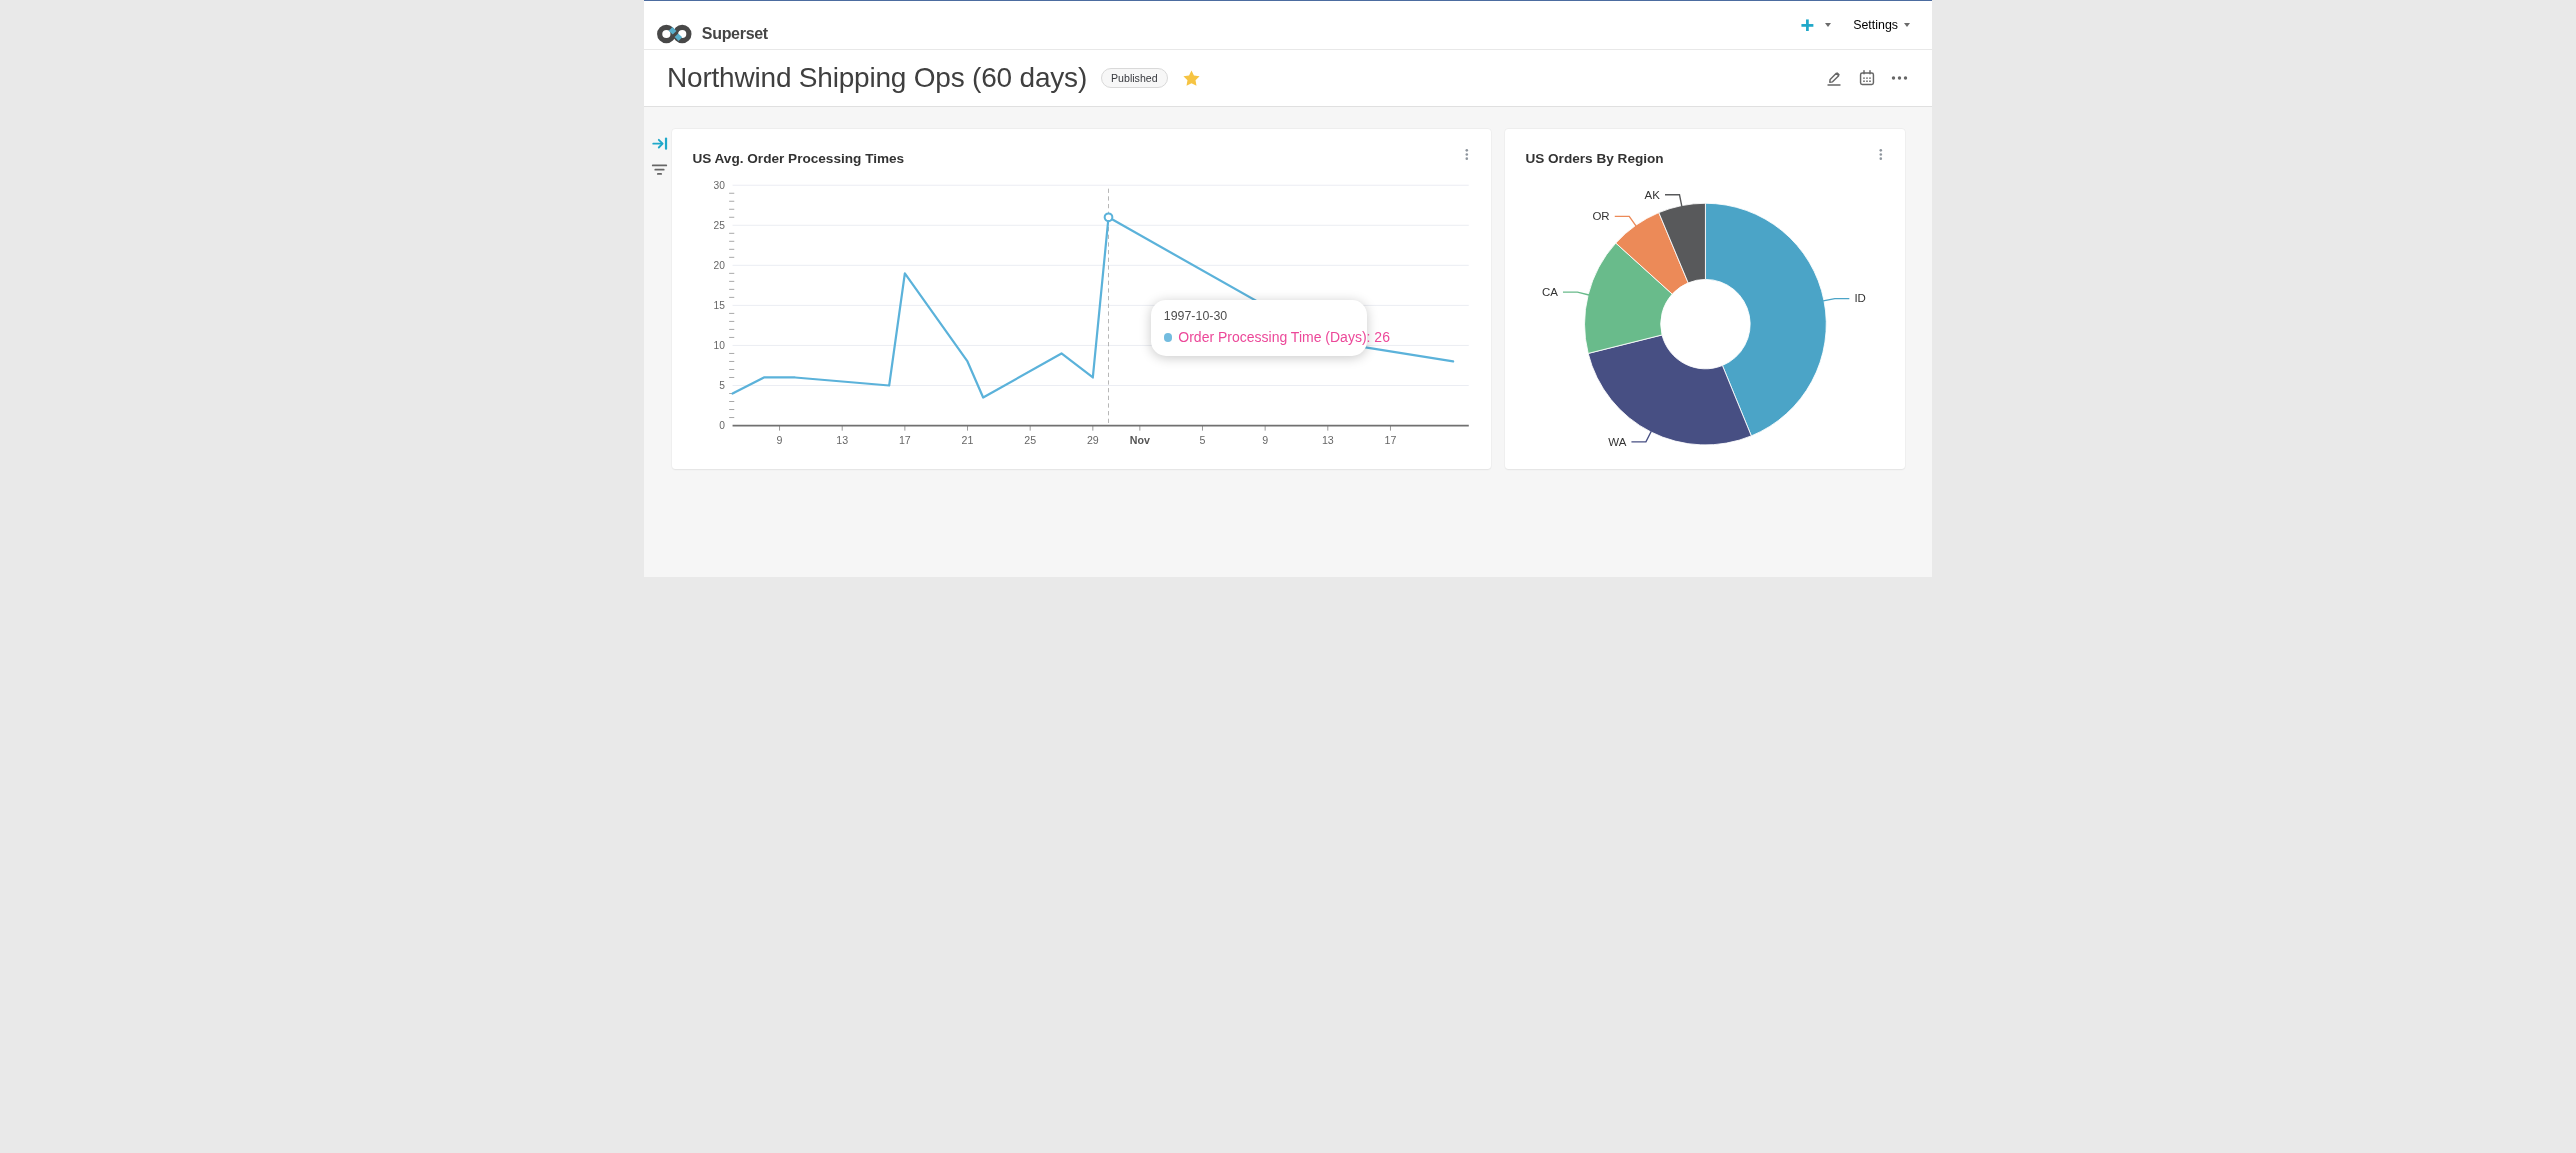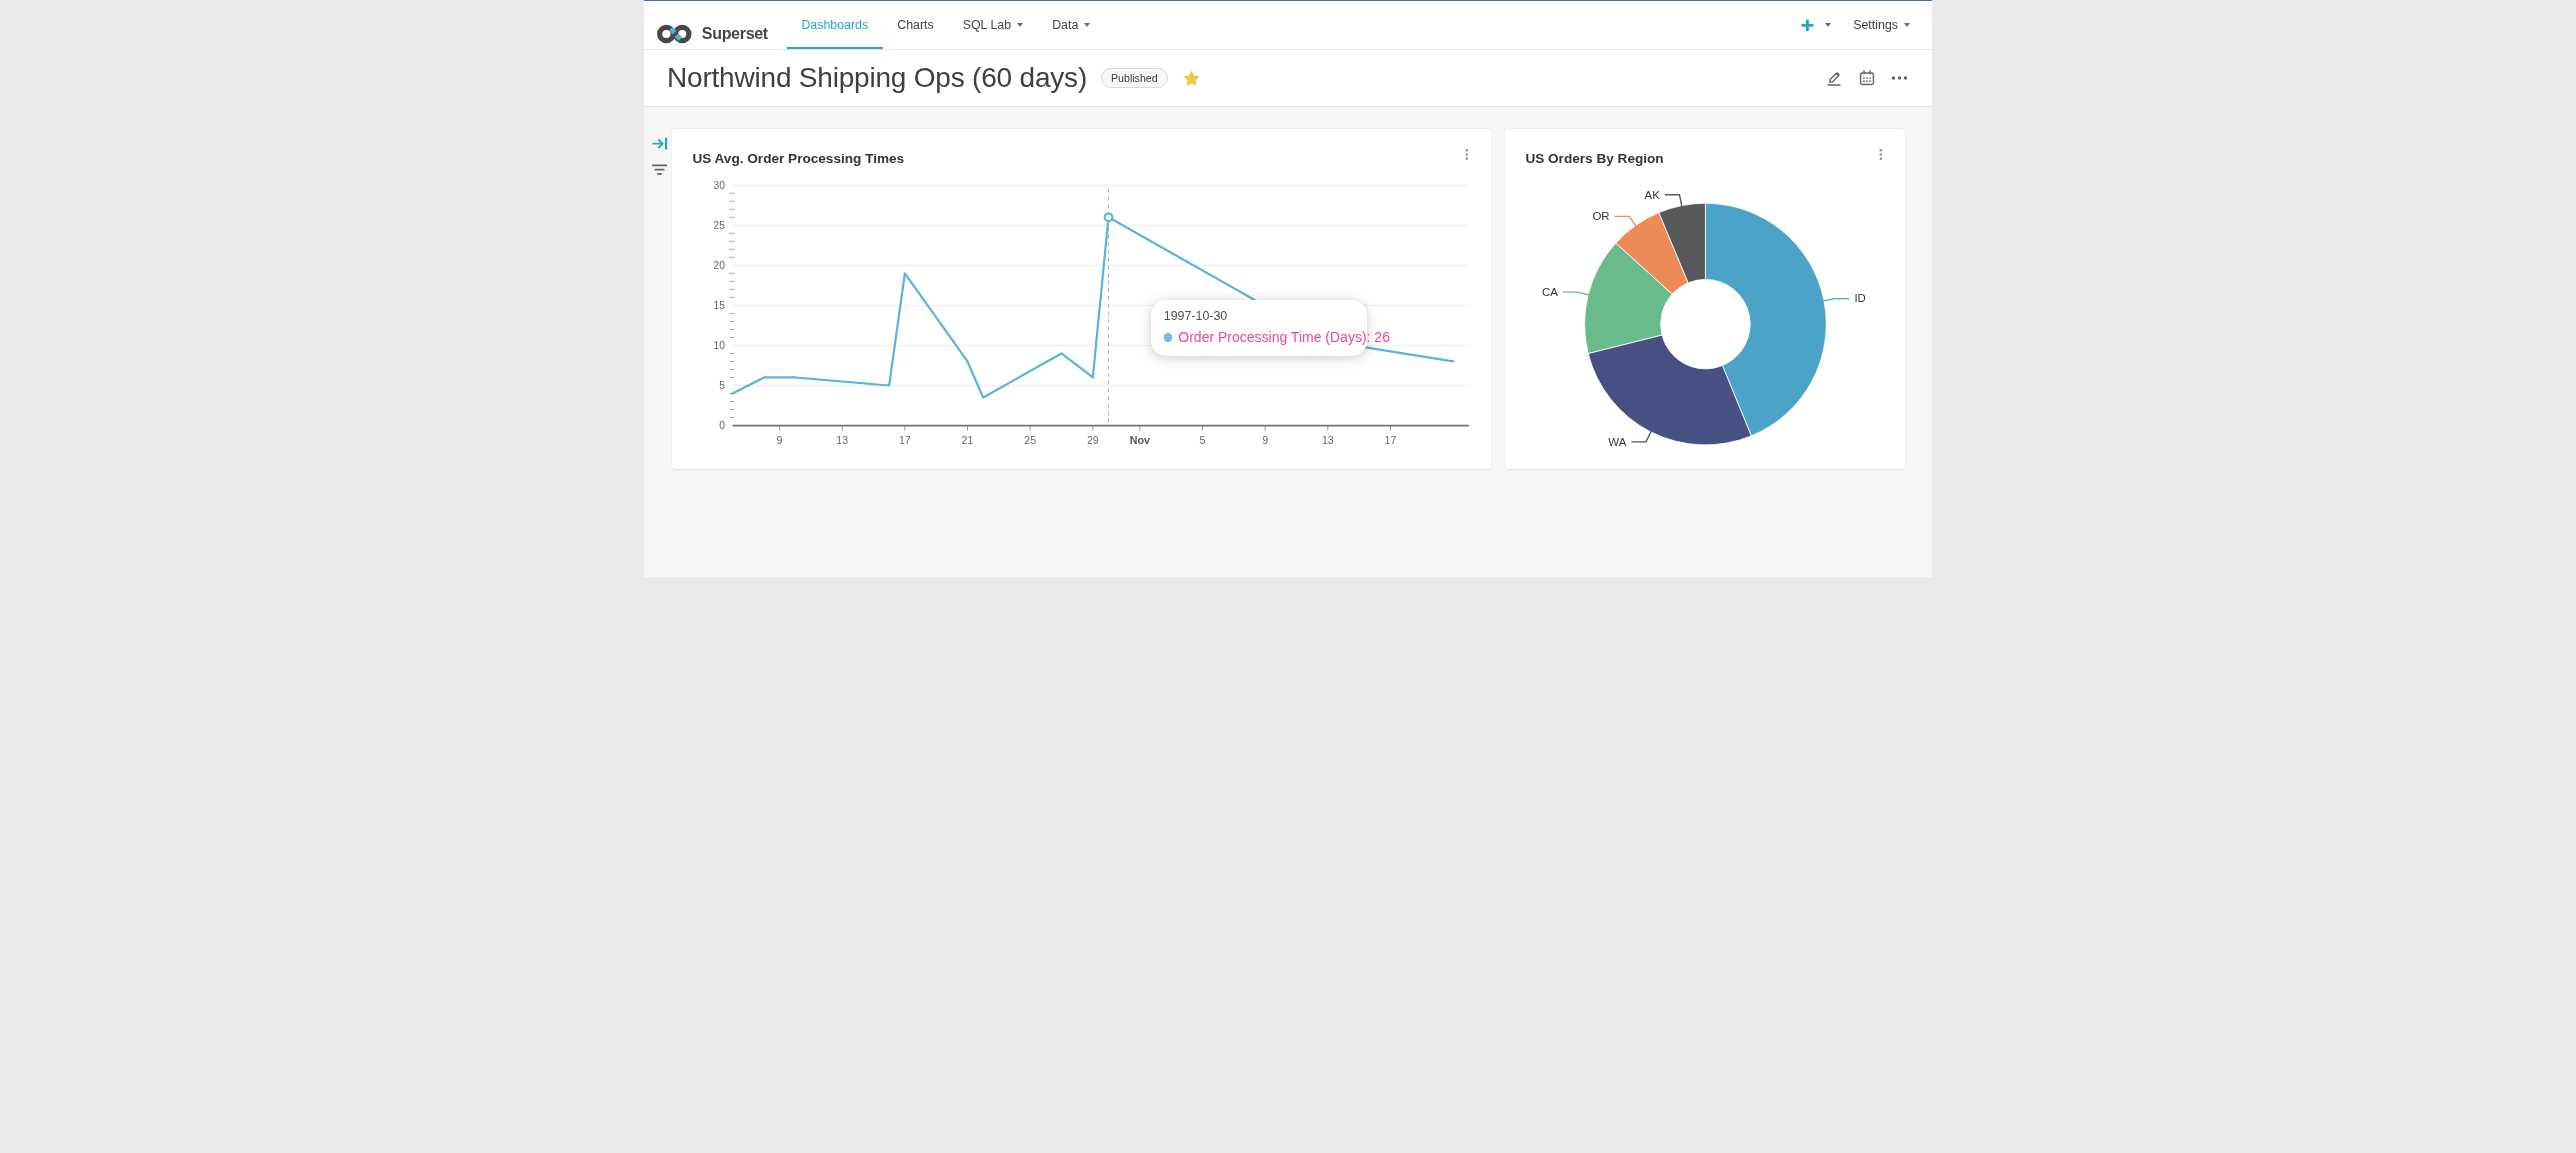--- a/index.html
+++ b/index.html
@@ -14,21 +14,21 @@
   .brand { display:flex; align-items:center; gap:6.8px; margin-right:19px;margin-top:17px; }
   .brand-text { font-size:16px; font-weight:700; color:#454545; letter-spacing:-0.3px; }
   .nav-items { display:flex; align-items:stretch; }
   .nav-item { display:flex; align-items:center; padding:2.6px 14.5px 0 14.5px; font-size:12.4px;
               color:#454545; border-bottom:2.6px solid transparent; cursor:pointer; }
   .nav-item.active { color:#1FA8C9; border-bottom-color:#1FA8C9; }
   .caret { display:inline-block; width:0; height:0; border-left:3.4px solid transparent;
            border-right:3.4px solid transparent; border-top:4.3px solid #6b6b6b; margin-left:6px; }
   .topbar-right { margin-left:auto; display:flex; align-items:center; gap:22px; padding-right:22px; }
   .plus-group { display:flex; align-items:center; gap:5.1px; cursor:pointer; }
-  .settings-group { display:flex; align-items:center; font-size:12.4px; color:#404040; cursor:pointer; }
+  .settings-group { display:flex; align-items:center; font-size:12.4px; color:#000000; cursor:pointer; }
 
   
   .dash-header { position:absolute; top:50px; left:0; right:0; height:57px; background:#fff;
                  border-bottom:0.9px solid #E0E0E0; display:flex; align-items:center;
                  padding:0 23px; gap:13.6px; z-index:9; }
   .dash-title { font-size:28px; color:#3F3F3F; letter-spacing:-0.2px; }
   .badge { font-size:10.6px; color:#37393E; background:#F7F7F7; border:0.9px solid #D9D9D9;
            border-radius:10.2px; padding:2.6px 9.4px; cursor:pointer; }
   .hdr-icons { margin-left:auto; display:flex; align-items:center; gap:14.5px; }
   .icon-btn { cursor:pointer; display:flex; align-items:center; }
@@ -59,36 +59,20 @@
 
   <div class="topbar">
     <div class="brand">
       <svg width="39" height="24" viewBox="0 0 64 38">
         <circle cx="17" cy="19" r="11" fill="none" stroke="#484848" stroke-width="8.5"></circle>
         <circle cx="43" cy="19" r="11" fill="none" stroke="#484848" stroke-width="8.5"></circle>
         <line x1="24" y1="10.5" x2="30.5" y2="17" stroke="#58AECB" stroke-width="8.5"></line>
         <line x1="33.5" y1="21" x2="40" y2="27.5" stroke="#58AECB" stroke-width="8.5"></line>
       </svg>
       <span class="brand-text">Superset</span>
-    </div>
-    <div class="nav-items">
-      <div class="nav-item active">
-        <span>Dashboards</span>
-      </div>
-      <div class="nav-item">
-        <span>Charts</span>
-      </div>
-      <div class="nav-item">
-        <span>SQL Lab</span>
-        <span class="caret"></span>
-      </div>
-      <div class="nav-item">
-        <span>Data</span>
-        <span class="caret"></span>
-      </div>
     </div>
     <div class="topbar-right">
       <div class="plus-group">
         <svg width="12.8" height="12.8" viewBox="0 0 15 15">
           <rect x="5.9" y="0.5" width="3.2" height="14" fill="#1FA8C9"></rect>
           <rect x="0.5" y="5.9" width="14" height="3.2" fill="#1FA8C9"></rect>
         </svg>
         <span class="caret"></span>
       </div>
       <div class="settings-group">

